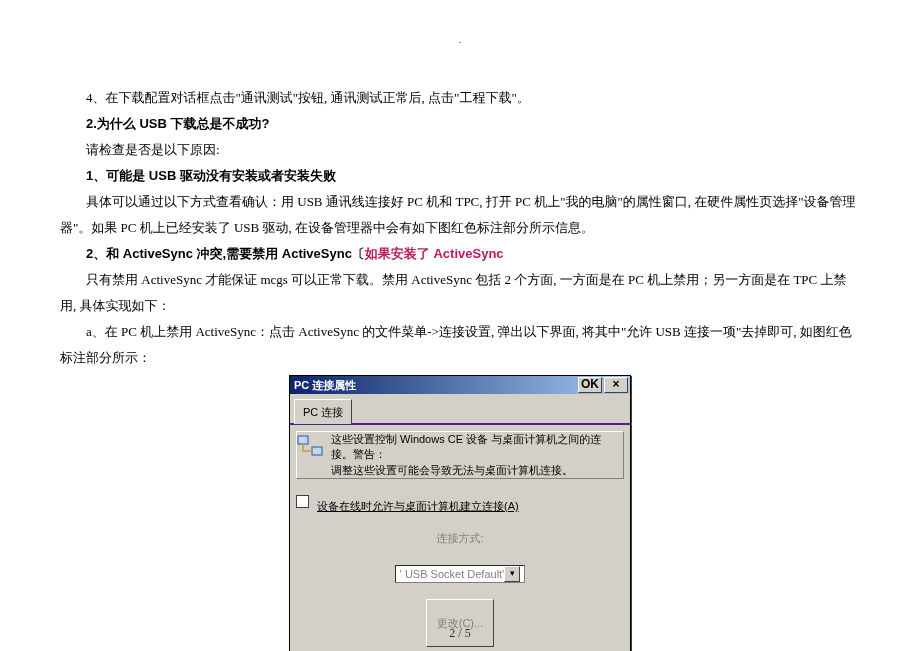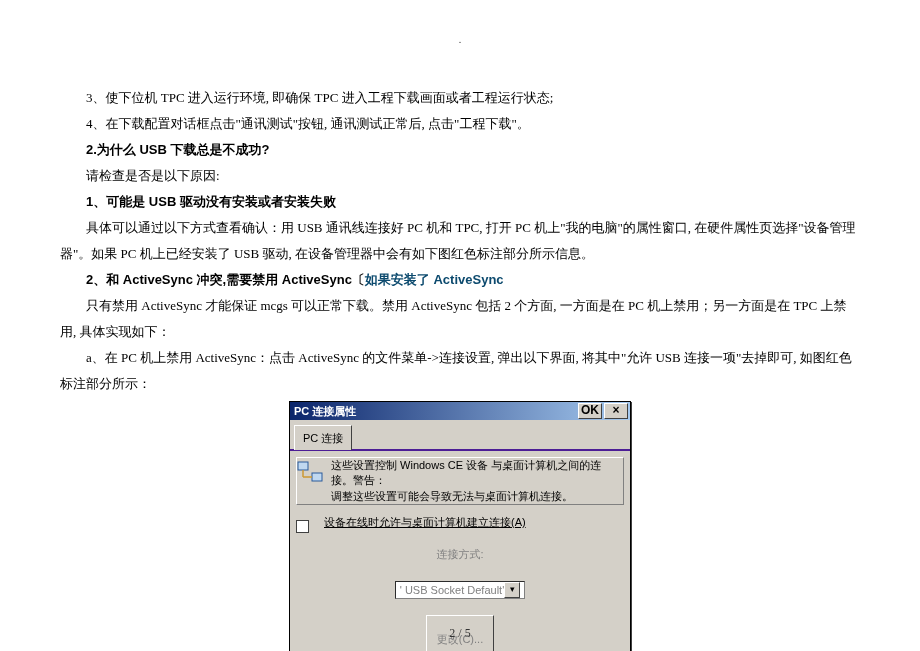--- a/index.html
+++ b/index.html
@@ -29,21 +29,21 @@
     text-indent: 2em;
   }
   .content .no-indent {
     text-indent: 0;
   }
   .bold {
     font-family: "SimHei", "黑体", sans-serif;
     font-weight: bold;
   }
   .red {
-    color: #0c4a6e;
+    color: #be185d;
   }
   .dialog-wrap {
     text-align: center;
     margin-top: 4px;
   }
   .dialog {
     display: inline-block;
     width: 340px;
     border: 1px solid #000;
     background: #d4d0c8;
@@ -100,23 +100,23 @@
   }
   .panel-row { display:flex; align-items:flex-start; gap:8px; }
   .net-icon {
     width:28px; height:28px;
     background:#d4d0c8;
     display:flex; align-items:center; justify-content:center;
     font-size:20px;
   }
   .panel-text { font-size:11px; line-height:1.4; }
   .checkbox-row {
-    margin: 6px 6px 4px 6px;
+    margin: 16px 6px 4px 6px;
     font-size: 11px;
-    display:flex; align-items:flex-end; gap:15px;
+    display:flex; align-items:flex-start; gap:8px;
   }
   .cb {
     width:11px; height:11px;
     border:1px solid #404040;
     background:#fff;
     border-top-color:#404040;
     border-left-color:#404040;
   }
   .footer-row {
     display:flex; align-items:center; gap:16px;
@@ -159,21 +159,20 @@
   }
   u { text-decoration: underline; }
 </style>
 </head>
 <body>
 <div class="page">
 
 <div class="dot">.</div>
 
 <div class="content">
-  <p>3、使下位机 TPC 进入运行环境, 即确保 TPC 进入工程下载画面或者工程运行状态;</p>
   <p>4、在下载配置对话框点击"通讯测试"按钮, 通讯测试正常后, 点击"工程下载"。</p>
   <p class="bold no-indent" style="text-indent:2em">2.为什么 USB 下载总是不成功?</p>
   <p>请检查是否是以下原因:</p>
   <p class="bold">1、可能是 USB 驱动没有安装或者安装失败</p>
   <p>具体可以通过以下方式查看确认：用 USB 通讯线连接好 PC 机和 TPC, 打开 PC 机上"我的电脑"的属性窗口, 在硬件属性页选择"设备管理器"。如果 PC 机上已经安装了 USB 驱动, 在设备管理器中会有如下图红色标注部分所示信息。</p>
   <p class="bold">
     <span>2、和 ActiveSync 冲突,需要禁用 ActiveSync〔</span><span class="red">如果安装了 ActiveSync</span>
   </p>
   <p>只有禁用 ActiveSync 才能保证 mcgs 可以正常下载。禁用 ActiveSync 包括 2 个方面, 一方面是在 PC 机上禁用；另一方面是在 TPC 上禁用, 具体实现如下：</p>
   <p>a、在 PC 机上禁用 ActiveSync：点击 ActiveSync 的文件菜单-&gt;连接设置, 弹出以下界面, 将其中"允许 USB 连接一项"去掉即可, 如图红色标注部分所示：</p>

